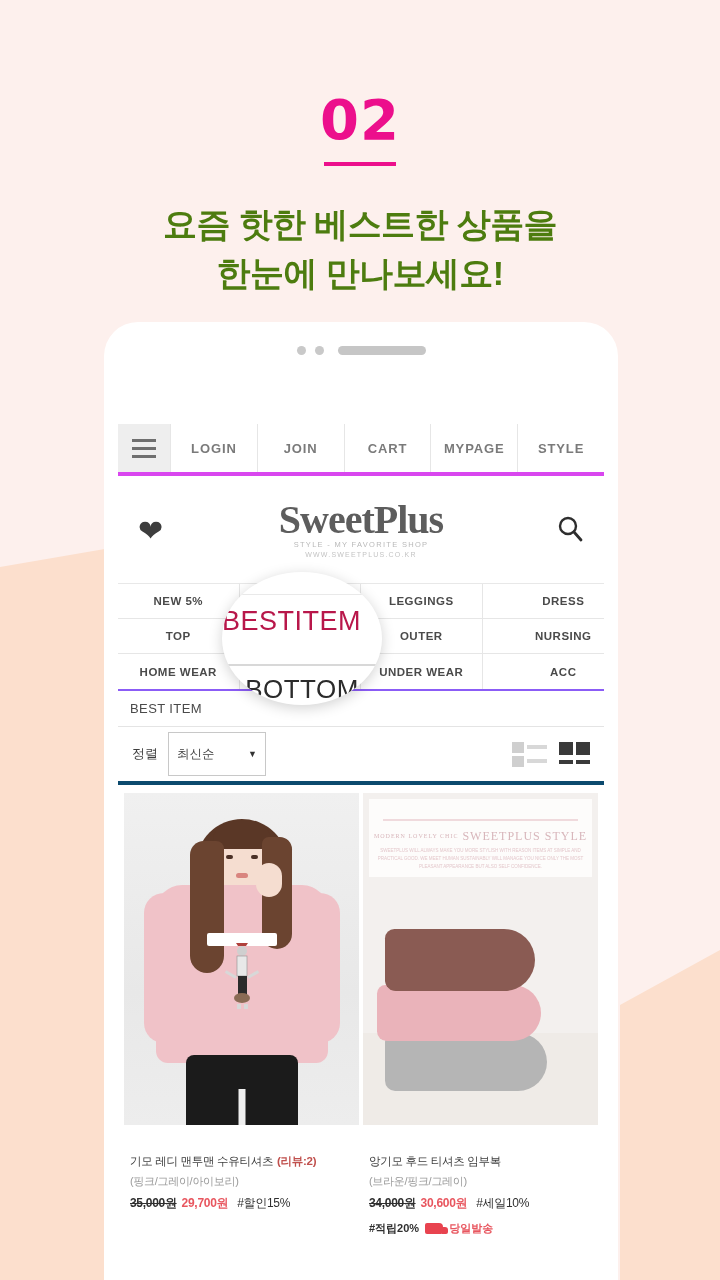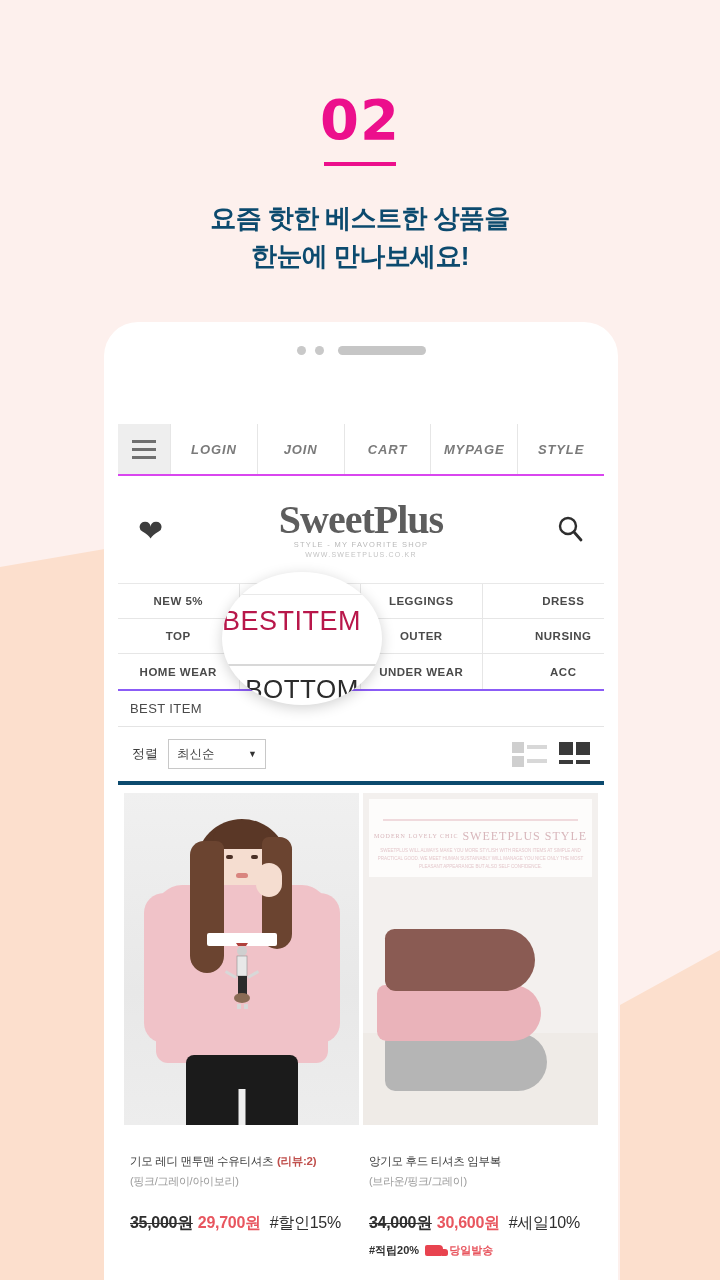--- a/index.html
+++ b/index.html
@@ -28,21 +28,21 @@
   #headline{ position:absolute; top:0; left:0; width:720px; z-index:5; text-align:center; }
   #step-number{
     font-family:"DejaVu Sans", sans-serif;
     font-size:56px; font-weight:700; color:#ec0f8c;
     letter-spacing:1px; line-height:1; padding-top:92px;
   }
   #step-underline{
     width:72px; height:4px; background:#ec0f8c; margin:14px auto 0;
   }
   #headline-text{
-    margin-top:34px; font-size:26px; font-weight:700; color:#0c4a6e;
+    margin-top:34px; font-size:34px; font-weight:700; color:#4d7c0f;
     line-height:1.45; letter-spacing:-0.6px;
   }
   #headline-text span{ display:block; }
 
   
   #phone{
     position:absolute; left:104px; top:322px; width:514px; height:1010px;
     background:#ffffff; border-radius:34px 34px 0 0; z-index:6;
     box-shadow:0 0 0 0 rgba(0,0,0,0);
     overflow:hidden;
@@ -50,21 +50,21 @@
   #phone-top{ height:56px; display:flex; align-items:center; justify-content:center; gap:9px; }
   .phone-dot{ width:9px; height:9px; border-radius:50%; background:#c9c9c9; }
   #phone-speaker{ width:88px; height:9px; border-radius:5px; background:#c6c6c6; margin-left:5px; }
 
   #screen{
     position:absolute; left:14px; top:102px; width:486px; height:908px;
     background:#fff; overflow:hidden;
   }
 
   
-  #topnav{ display:flex; height:52px; border-bottom:2px solid #d946ef;font-style:italic; }
+  #topnav{ display:flex; height:52px; border-bottom:4px solid #d946ef; }
   #hamburger{
     width:52px; background:#eeeeee; display:flex; flex-direction:column;
     align-items:center; justify-content:center; gap:5px; flex:none;
   }
   #hamburger i{ display:block; width:24px; height:3px; background:#6f6f6f; }
   .navcell{
     flex:1; display:flex; align-items:center; justify-content:center;
     font-size:13px; font-weight:700; color:#7a7a7a; letter-spacing:0.9px;
     border-left:1px solid #e6e6e6;
   }
@@ -100,21 +100,21 @@
     border-bottom:1px solid #e4e4e4;
   }
 
   
   #sortbar{
     height:58px; display:flex; align-items:center; padding:0 14px;
     border-bottom:4px solid #0c4a6e;
   }
   #sort-label{ font-size:13px; color:#3e3e3e; margin-right:10px; }
   #sort-select{
-    width:98px; height:30px; border:1px solid #c8c8c8; background:#fff;
+    width:98px; height:44px; border:1px solid #c8c8c8; background:#fff;
     display:flex; align-items:center; justify-content:space-between;
     padding:0 8px; font-size:12.5px; color:#3e3e3e;
   }
   #sort-caret{ font-size:9px; color:#333; }
   #viewtoggle{ margin-left:auto; display:flex; gap:12px; align-items:center; }
   .vt{ display:grid; gap:3px; }
   #vt-list{ grid-template-columns:12px 20px; grid-template-rows:11px 11px; }
   #vt-list i{ background:#cfcfcf; display:block; }
   #vt-list i.bar{ height:4px; align-self:center; background:#d8d8d8; }
   #vt-grid{ grid-template-columns:14px 14px; grid-template-rows:13px 8px; }
@@ -158,21 +158,21 @@
   .fold.brown{ left:22px; width:150px; height:62px; top:136px; background:#8a5b53; }
   .fold.pink{ left:14px; width:164px; height:56px; top:192px; background:#eab3ba; }
   .fold.gray{ left:22px; width:162px; height:58px; top:240px; background:#b5b5b5; }
   .rug{ position:absolute; left:0; right:0; bottom:0; height:92px; background:#efebe7; }
 
   
   .ptext{ padding:28px 4px 0 6px; }
   .pname{ font-size:11.5px; color:#3c3c3c; letter-spacing:-0.3px; line-height:1.4; }
   .preview{ color:#c0504d; font-weight:700; margin-left:4px; }
   .pcolor{ font-size:11px; color:#9a9a9a; margin-top:5px; letter-spacing:-0.3px; }
-  .pprice{ margin-top:24px; font-size:16px; letter-spacing:-0.3px; display:flex; align-items:center; flex-wrap:wrap; gap:5px; }
+  .pprice{ margin-top:6px; font-size:12px; letter-spacing:-0.3px; display:flex; align-items:center; flex-wrap:wrap; gap:5px; }
   .pold{ color:#2f2f2f; font-weight:700; text-decoration:line-through; }
   .pnew{ color:#e8565f; font-weight:700; }
   .ptag{ color:#2f2f2f; font-weight:400; margin-left:4px; }
   .pbadges{ margin-top:9px; display:flex; align-items:center; gap:6px; font-size:11px; }
   .bdg-save{ color:#2f2f2f; font-weight:700; }
   .truck{ display:inline-block; width:18px; height:11px; background:#e8434f; border-radius:2px 4px 2px 2px; position:relative; }
   .truck:after{ content:""; position:absolute; right:-5px; bottom:0; width:6px; height:7px; background:#e8434f; border-radius:0 3px 2px 0; }
   .bdg-ship{ color:#e8565f; font-weight:700; }
 
   

